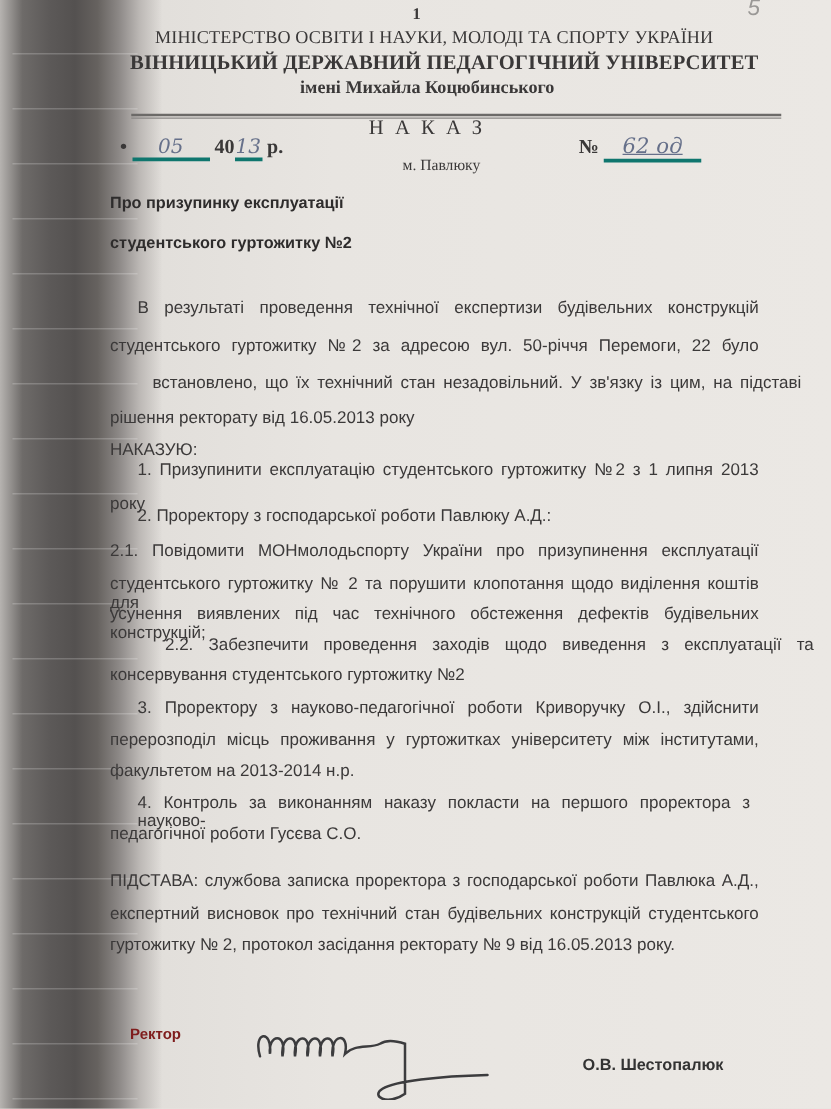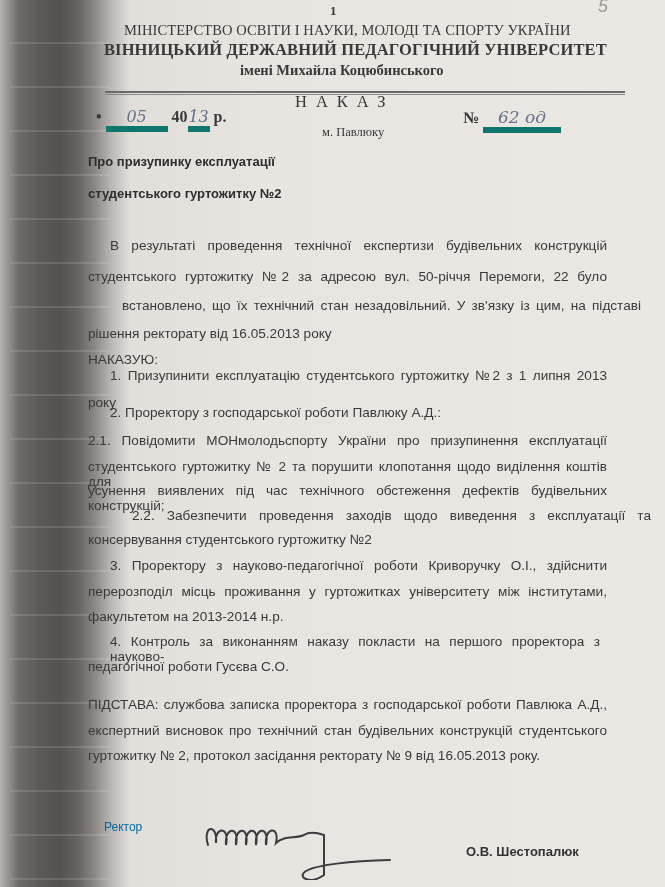--- a/index.html
+++ b/index.html
@@ -27,27 +27,27 @@
   .serif { font-family:"Liberation Serif", serif; }
   .page-num { left:330px; top:3px; font-size:13px; font-weight:bold; }
   .corner-mark { left:598px; top:-4px; font-size:18px; color:#9a9896; font-style:italic; }
   .ministry { left:124px; top:22px; font-size:14.5px; letter-spacing:0.1px; }
   .university { left:104px; top:40px; font-size:16.5px; font-weight:bold; letter-spacing:0.1px; }
   .named { left:240px; top:62px; font-size:14.5px; font-weight:bold; }
   .rule1 { left:105px; top:91px; width:520px; height:2px; background:#6c6a68; }
   .rule2 { left:105px; top:94px; width:520px; height:1px; background:#8a8886; }
   .date-row { top:107px; font-size:16px; font-weight:bold; }
   .hand { font-family:"DejaVu Serif", serif; font-style:italic; font-weight:normal; color:#66708a; }
-  .uline { display:inline-block; border-bottom:6px solid #0f766e; text-align:center; }
+  .uline { display:inline-block; border-bottom:3px solid #0f766e; text-align:center; }
   .nakaz { left:295px; top:92px; font-size:16.5px; font-weight:normal; letter-spacing:9px; }
   .city { left:322px; top:125px; font-size:12.5px; }
   .num { left:463px; top:107px; font-size:16px; font-weight:bold; }
   .subject { left:88px; font-size:13px; font-weight:bold; color:#2e2c2c; }
   .body-line { font-size:13.6px; color:#3b3939; }
-  .sig-label { left:104px; top:820px; font-size:12px; font-weight:normal; color:#0369a1; }
+  .sig-label { left:104px; top:820px; font-size:12px; font-weight:bold; color:#7f1d1d; }
   .sig-name { left:466px; top:844px; font-size:13px; font-weight:bold; color:#333; }
   .signature { position:absolute; left:200px; top:805px; }
 </style>
 </head>
 <body>
 
 <div class="paper"></div>
 <div class="shadow"></div>
 <div class="shadow-lines"></div>
 
@@ -64,21 +64,21 @@
   <span>•</span>
   <span class="uline hand" style="width:62px;">05</span>
   <span>40</span><span class="uline hand" style="width:22px;">13</span>
   <span>р.</span>
 </div>
 
 <div class="abs serif nakaz">НАКАЗ</div>
 <div class="abs serif city">м. Павлюку</div>
 <div class="abs serif num">
   <span>№</span>
-  <span class="uline hand" style="width:78px; font-size:17px;">62 од</span>
+  <span class="uline hand" style="width:78px; font-size:17px;text-decoration:underline;">62 од</span>
 </div>
 
 <div class="abs subject" style="top:154px;">Про призупинку експлуатації</div>
 <div class="abs subject" style="top:186px;">студентського гуртожитку №2</div>
 
 <div id="body">
     <div class="abs body-line" style="left: 110px; top: 238px; width: 497px; text-align: justify; text-align-last: justify; white-space: normal;">В результаті проведення технічної експертизи будівельних конструкцій</div>
     <div class="abs body-line" style="left: 88px; top: 269px; width: 519px; text-align: justify; text-align-last: justify; white-space: normal;">студентського гуртожитку №2 за адресою вул. 50-річчя Перемоги, 22 було</div>
     <div class="abs body-line" style="left: 88px; top: 298px; width: 519px; text-align: justify; text-align-last: justify; white-space: normal; margin-left: 34px;">встановлено, що  їх технічний стан незадовільний. У зв'язку із цим, на підставі</div>
     <div class="abs body-line" style="left: 88px; top: 326px;">рішення ректорату від 16.05.2013 року</div>

